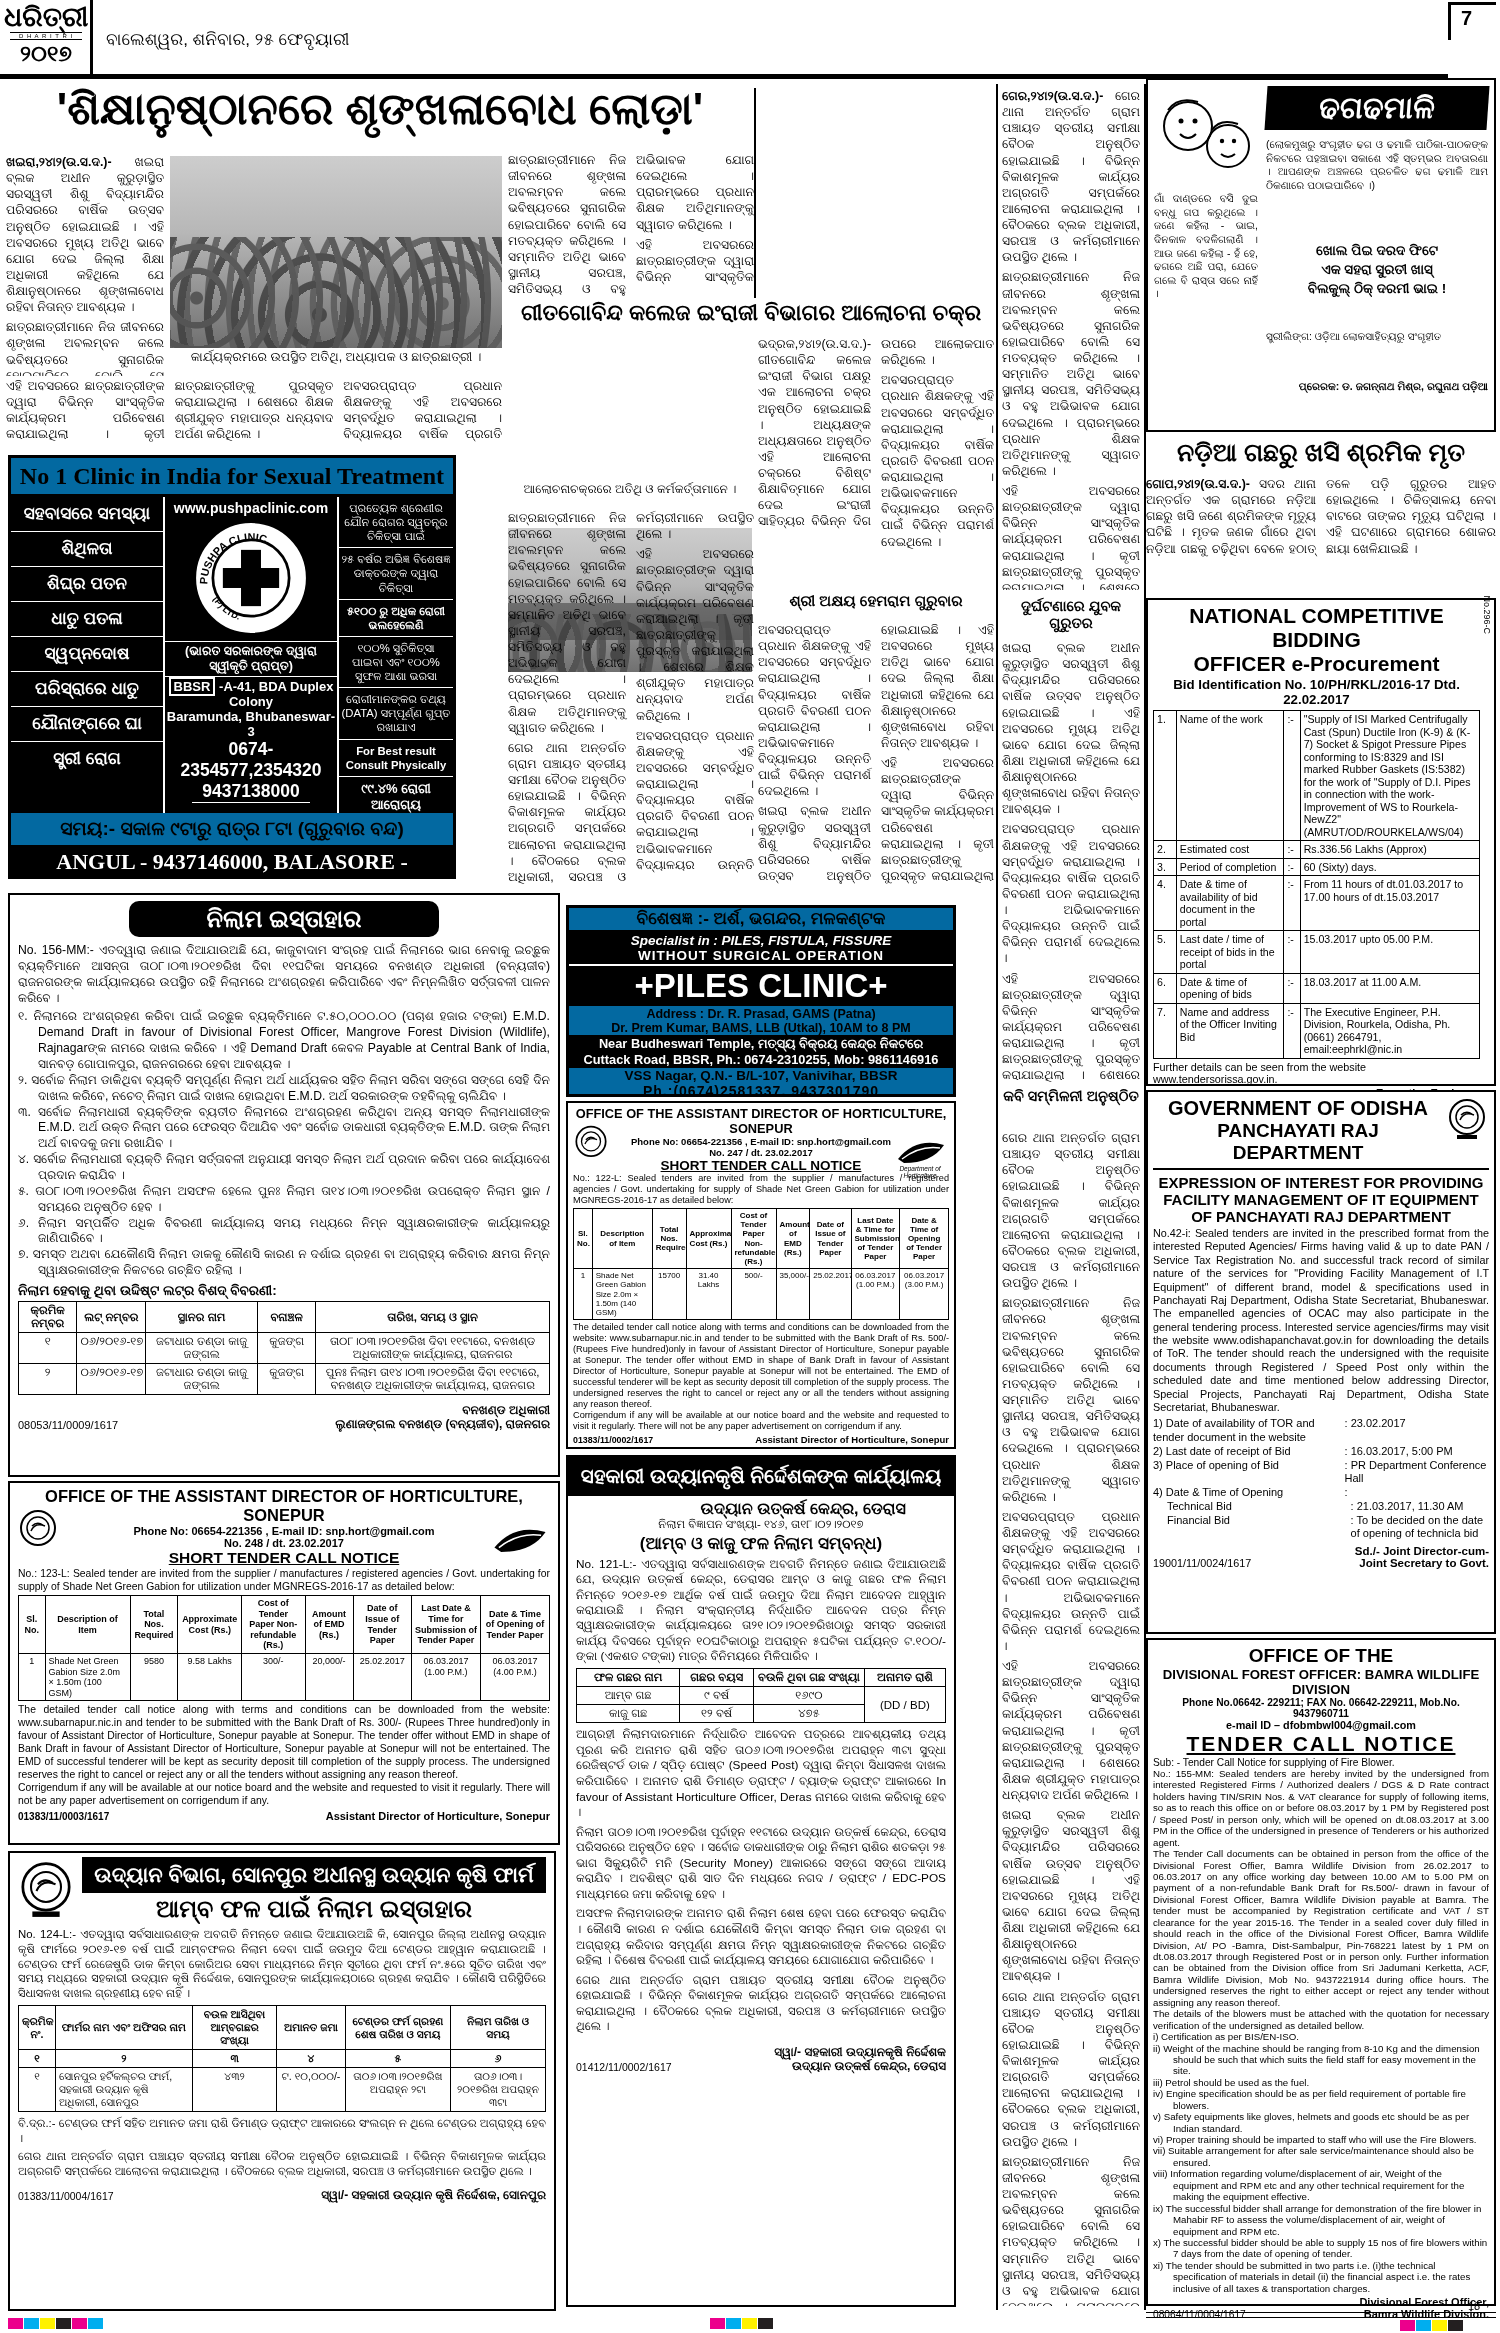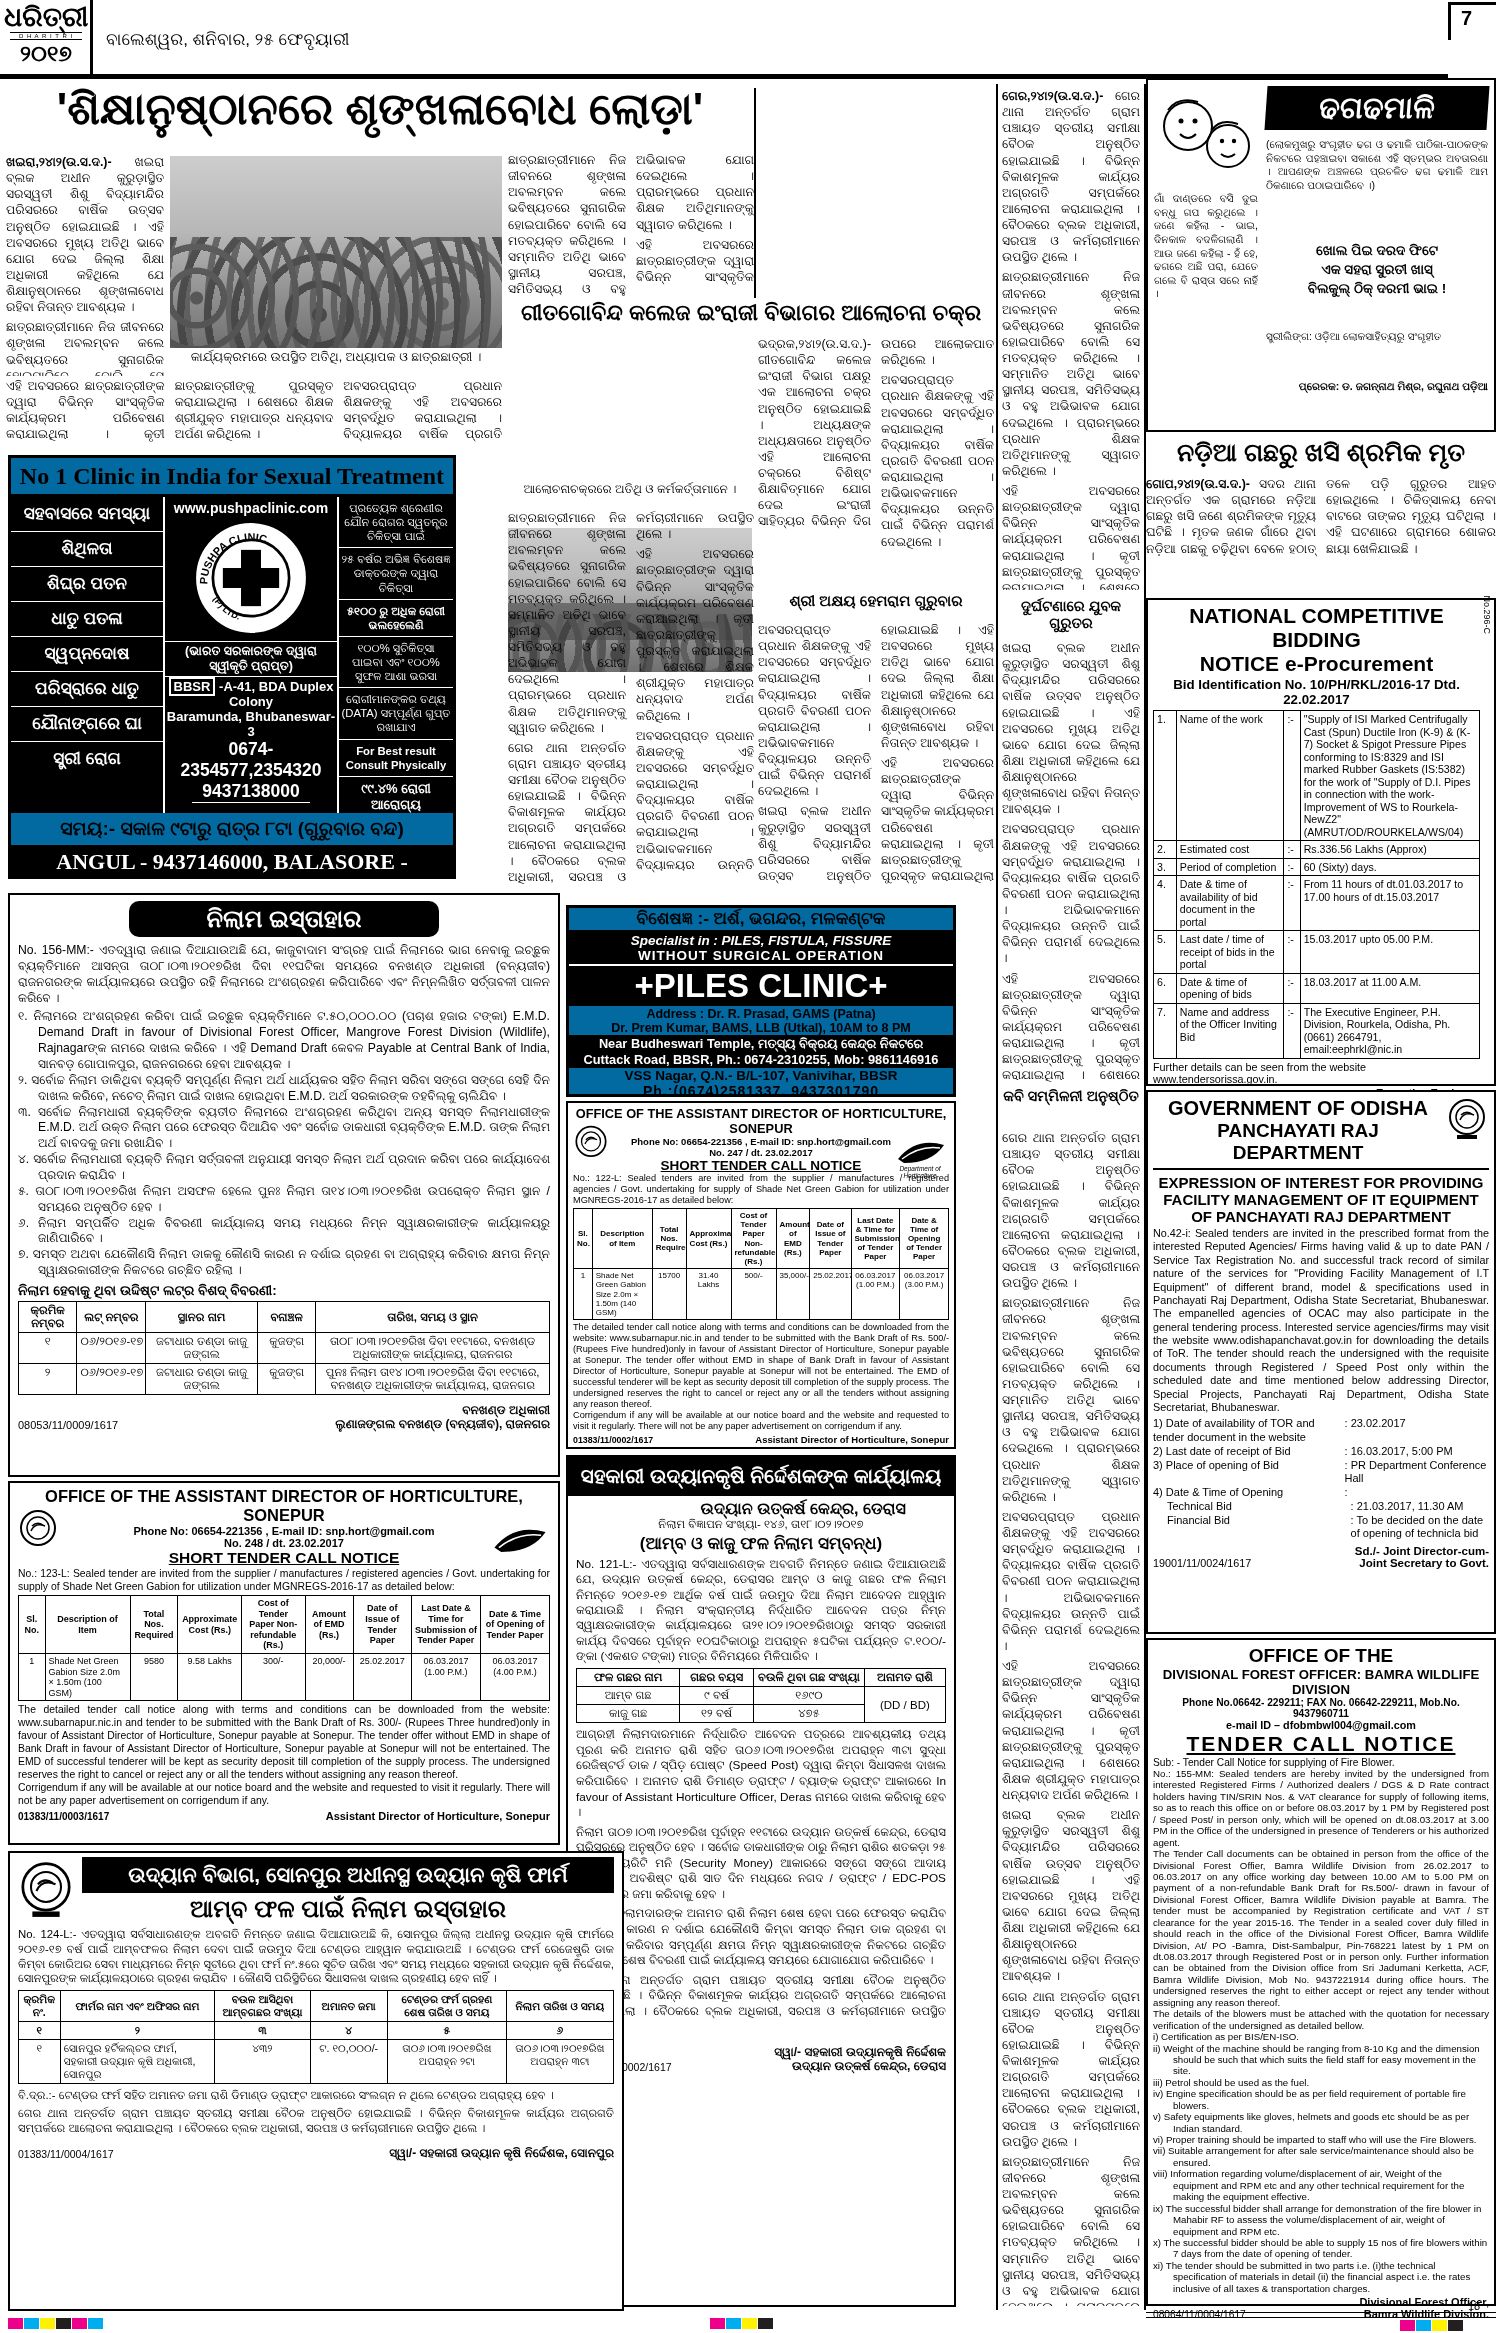--- a/index.html
+++ b/index.html
@@ -153,21 +153,21 @@
   </div>
 
   <div class="abs b ctr" style="left:1146px;top:438px;width:350px;font-size:25px">ନଡ଼ିଆ ଗଛରୁ ଖସି ଶ୍ରମିକ ମୃତ</div>
   <div class="abs body12 cols2" style="left:1146px;top:476px;width:350px;height:116px;overflow:hidden">
     <p><span class="b">ଗୋପ,୨୪ା୨(ଉ.ସ.ଦ.)-</span> <span>ସଦର ଥାନା ଅନ୍ତର୍ଗତ ଏକ ଗ୍ରାମରେ ନଡ଼ିଆ ଗଛରୁ ଖସି ଜଣେ ଶ୍ରମିକଙ୍କ ମୃତ୍ୟୁ ଘଟିଛି । ମୃତକ ଜଣକ ଗାଁରେ ଥିବା ନଡ଼ିଆ ଗଛକୁ ଚଢ଼ିଥିବା ବେଳେ ହଠାତ୍ ତଳେ ପଡ଼ି ଗୁରୁତର ଆହତ ହୋଇଥିଲେ । ଚିକିତ୍ସାଳୟ ନେବା ବାଟରେ ତାଙ୍କର ମୃତ୍ୟୁ ଘଟିଥିଲା । ଏହି ଘଟଣାରେ ଗ୍ରାମରେ ଶୋକର ଛାୟା ଖେଳିଯାଇଛି ।</span></p>
   </div>
 
   <div class="abs box" style="left:1146px;top:598px;width:350px;height:488px;padding:4px 14px 4px 5px">
     <div class="abs" style="right:2px;top:34px;font-size:9px;transform:rotate(90deg);transform-origin:right top">No.296-C</div>
     <div class="b ctr" style="font-size:21px">NATIONAL COMPETITIVE BIDDING</div>
-    <div class="b ctr" style="font-size:21px">NOTICE e-Procurement</div>
+    <div class="b ctr" style="font-size:21px">OFFICER e-Procurement</div>
     <div class="b ctr" style="font-size:13.3px;margin:1px 0 3px 0">Bid Identification No. 10/PH/RKL/2016-17 Dtd. 22.02.2017</div>
     <table style="font-size:10.6px;line-height:1.18">
       <colgroup>
           <col style="width:7%">
           <col style="width:33%">
           <col style="width:5%">
           <col style="width:55%">
         </colgroup>
       <tbody>
           <tr>
@@ -589,21 +589,21 @@
     </tbody>
       </table>
     <div class="jt" style="font-size:10.4px;line-height:1.25;margin-top:2px">The detailed tender call notice along with terms and conditions can be downloaded from the website: www.subarnapur.nic.in and tender to be submitted with the Bank Draft of Rs. 300/- (Rupees Three hundred)only in favour of Assistant Director of Horticulture, Sonepur payable at Sonepur. The tender offer without EMD in shape of Bank Draft in favour of Assistant Director of Horticulture, Sonepur payable at Sonepur will not be entertained. The EMD of successful tenderer will be kept as security deposit till completion of the supply process. The undersigned reserves the right to cancel or reject any or all the tenders without assigning any reason thereof.</div>
     <div class="jt" style="font-size:10.4px;line-height:1.25">Corrigendum if any will be available at our notice board and the website and requested to visit it regularly. There will not be any paper advertisement on corrigendum if any.</div>
     <div class="sig-block" style="margin-top:3px">
       <div class="b" style="font-size:10px">01383/11/0003/1617</div>
       <div class="b rt" style="font-size:11px">Assistant Director of Horticulture, Sonepur</div>
     </div>
   </div>
 
-  <div class="abs box" style="left:8px;top:1851px;width:616px;height:460px;padding:0 8px 4px 8px">
+  <div class="abs box" style="left:8px;top:1851px;width:548px;height:460px;padding:0 8px 4px 8px">
     <div style="display:flex;align-items:center;gap:8px;padding-top:4px">
       <svg width="56" height="60" viewBox="0 0 38 44" style="flex:none">
         <circle cx="19" cy="19" r="17" fill="none" stroke="#000" stroke-width="2"></circle>
         <circle cx="19" cy="19" r="11" fill="none" stroke="#000" stroke-width="1.5"></circle>
         <path d="M12 22 q4 -9 14 -5 M13 17 q5 -5 11 -1" fill="none" stroke="#000" stroke-width="1.5"></path>
         <rect x="9" y="37" width="20" height="4" fill="#000"></rect>
       </svg>
       <div style="flex:1">
         <div class="wob b ctr" style="font-size:21px;padding:6px 2px">ଉଦ୍ୟାନ ବିଭାଗ, ସୋନପୁର ଅଧୀନସ୍ଥ ଉଦ୍ୟାନ କୃଷି ଫାର୍ମ</div>
         <div class="b ctr" style="font-size:24px;padding:2px 0">ଆମ୍ବ ଫଳ ପାଇଁ ନିଲାମ ଇସ୍ତାହାର</div>

